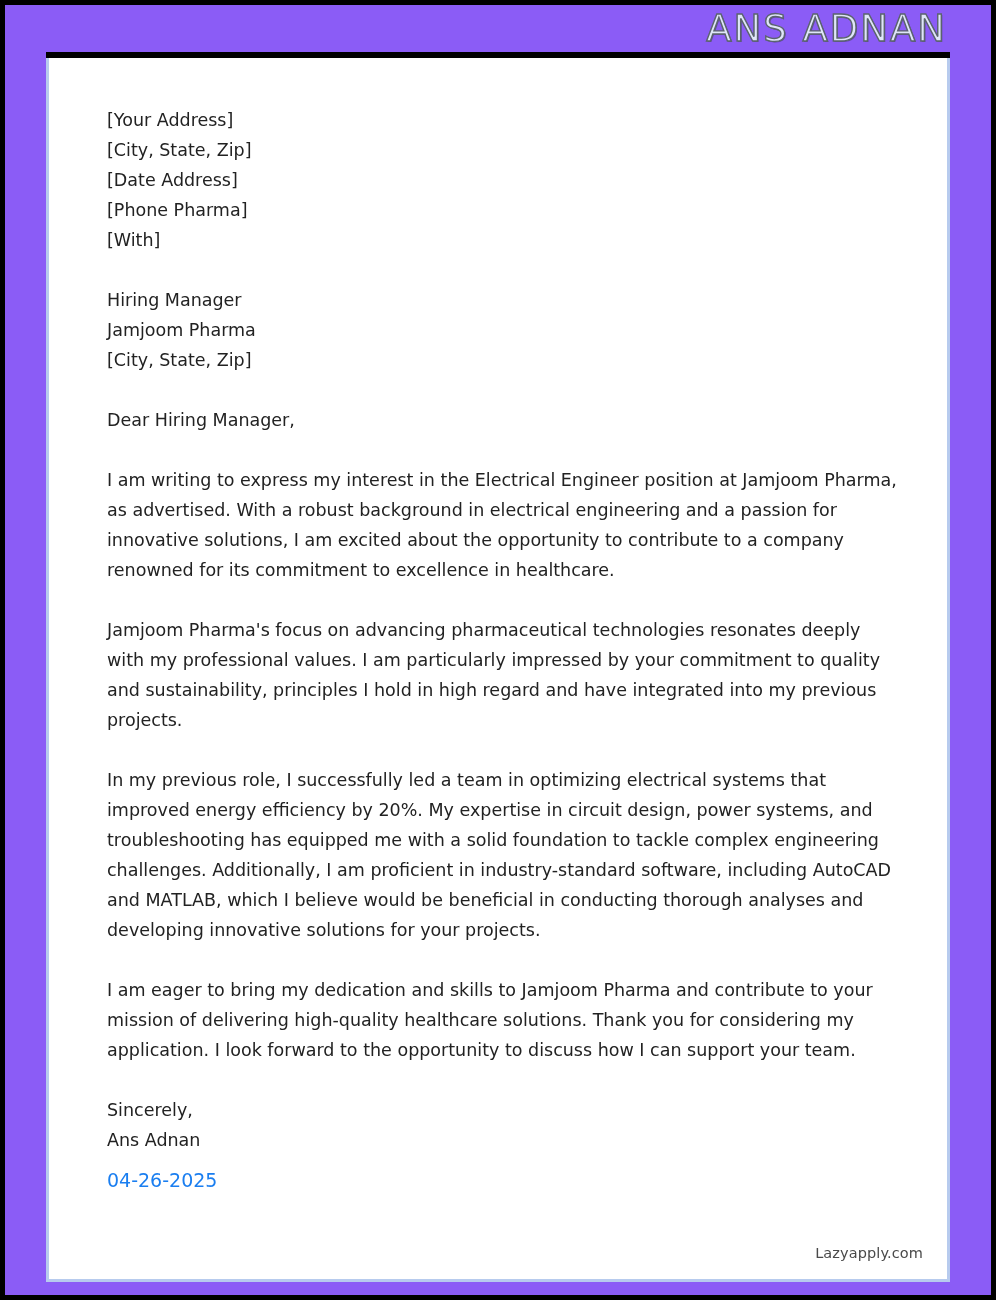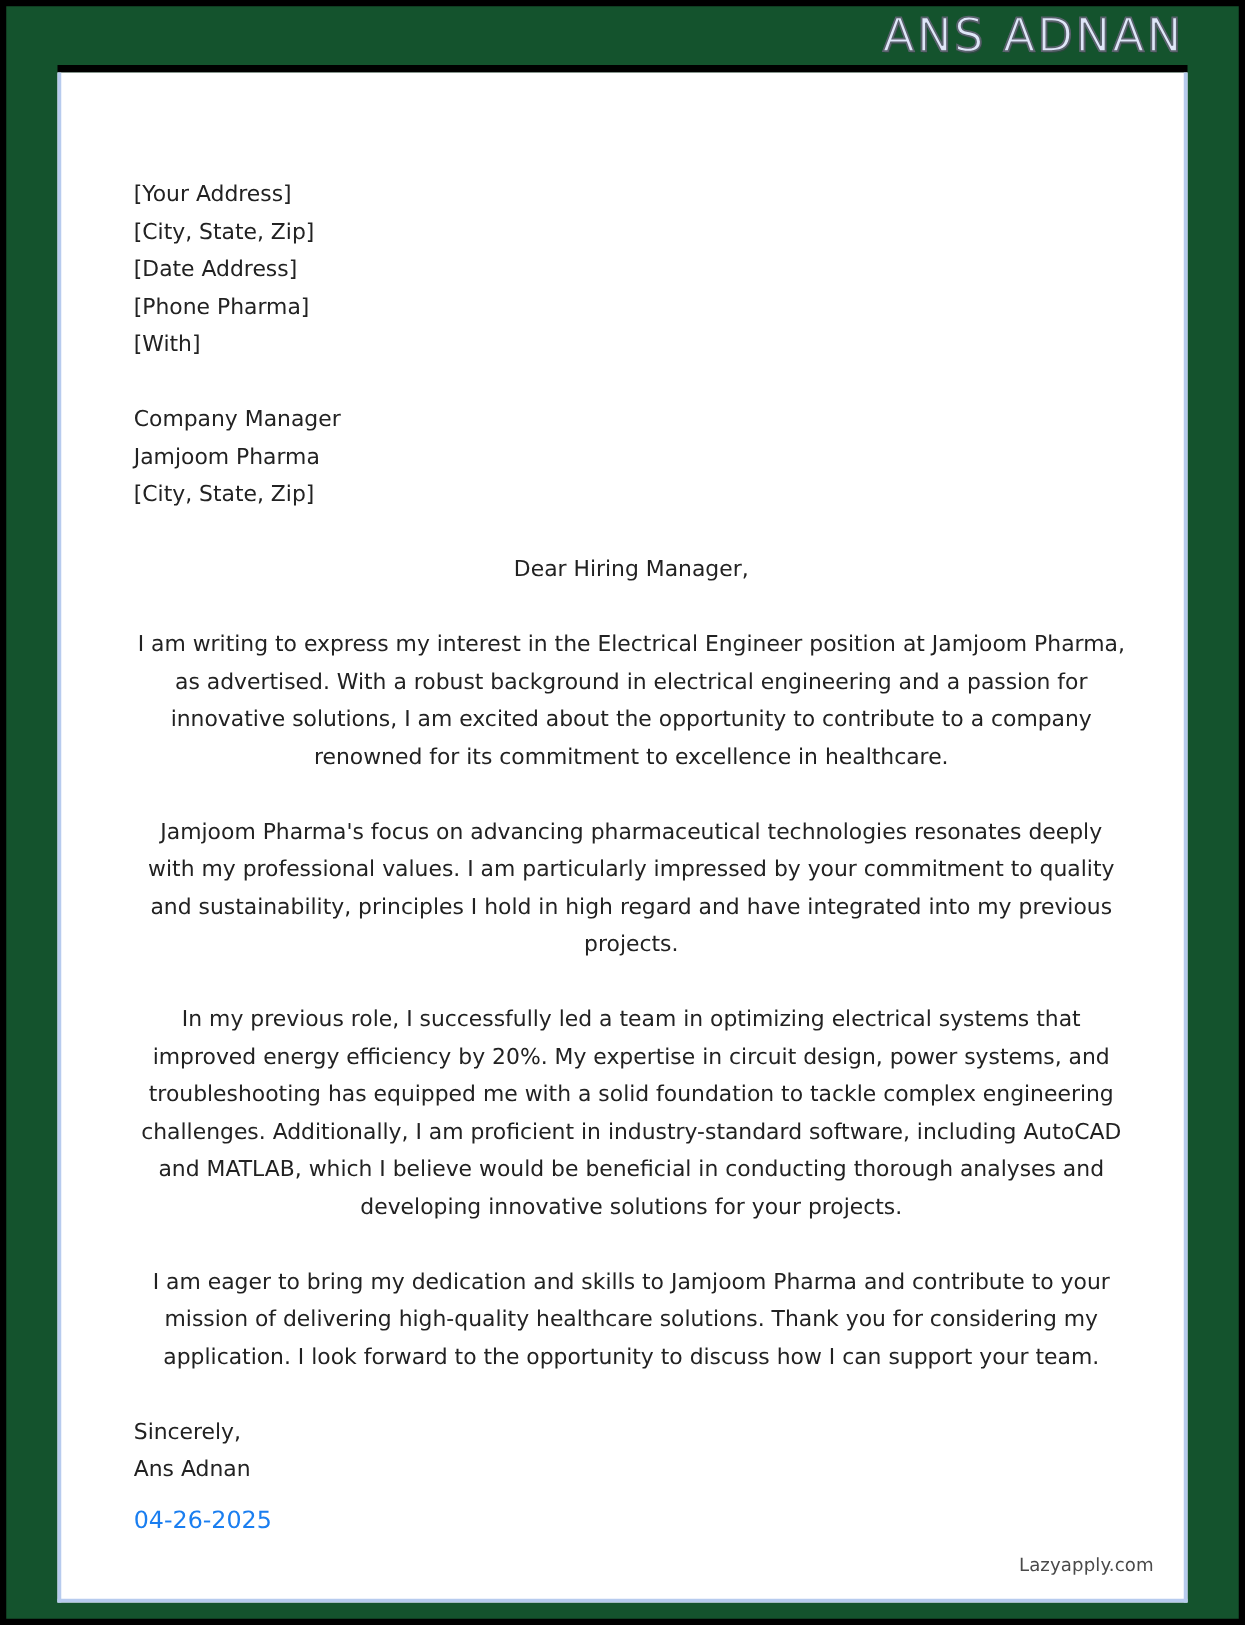--- a/index.html
+++ b/index.html
@@ -14,21 +14,21 @@
     overflow: hidden;
   }
 
   
   .page-frame {
     position: absolute;
     left: 5px;
     top: 5px;
     width: 986px;
     height: 1290px;
-    background: #14532d;
+    background: #8b5cf6;
     box-sizing: border-box;
   }
 
   
   .letter-header {
     position: absolute;
     left: 0;
     top: 0;
     width: 986px;
     height: 47px;
@@ -76,21 +76,20 @@
     border-bottom: 3px solid #b7cbee;
     box-sizing: border-box;
     overflow: hidden;
   }
 
   .letter-body {
     position: absolute;
     left: 58px;
     top: 47px;
     width: 796px;
-    margin-top: 36px;
   }
 
   .addr-block,
   .para,
   .sign-block {
     font-size: 17.5px;
     line-height: 30px;
     color: #222222;
     margin: 0;
   }
@@ -98,21 +97,21 @@
   .addr-block .line,
   .sign-block .line {
     white-space: nowrap;
   }
 
   .block-gap {
     height: 30px;
   }
 
   .para {
-    text-align: center;
+    text-align: left;
   }
 
   .date-stamp {
     font-size: 19px;
     line-height: 30px;
     color: #1a7ef0;
     margin-top: 10px;
   }
 
   .footer-mark {
@@ -143,21 +142,21 @@
         <div class="line">[Your Address]</div>
         <div class="line">[City, State, Zip]</div>
         <div class="line">[Date Address]</div>
         <div class="line">[Phone Pharma]</div>
         <div class="line">[With]</div>
       </div>
 
       <div class="block-gap"></div>
 
       <div class="addr-block">
-        <div class="line">Company Manager</div>
+        <div class="line">Hiring Manager</div>
         <div class="line">Jamjoom Pharma</div>
         <div class="line">[City, State, Zip]</div>
       </div>
 
       <div class="block-gap"></div>
 
       <p class="para">Dear Hiring Manager,</p>
 
       <div class="block-gap"></div>
 

